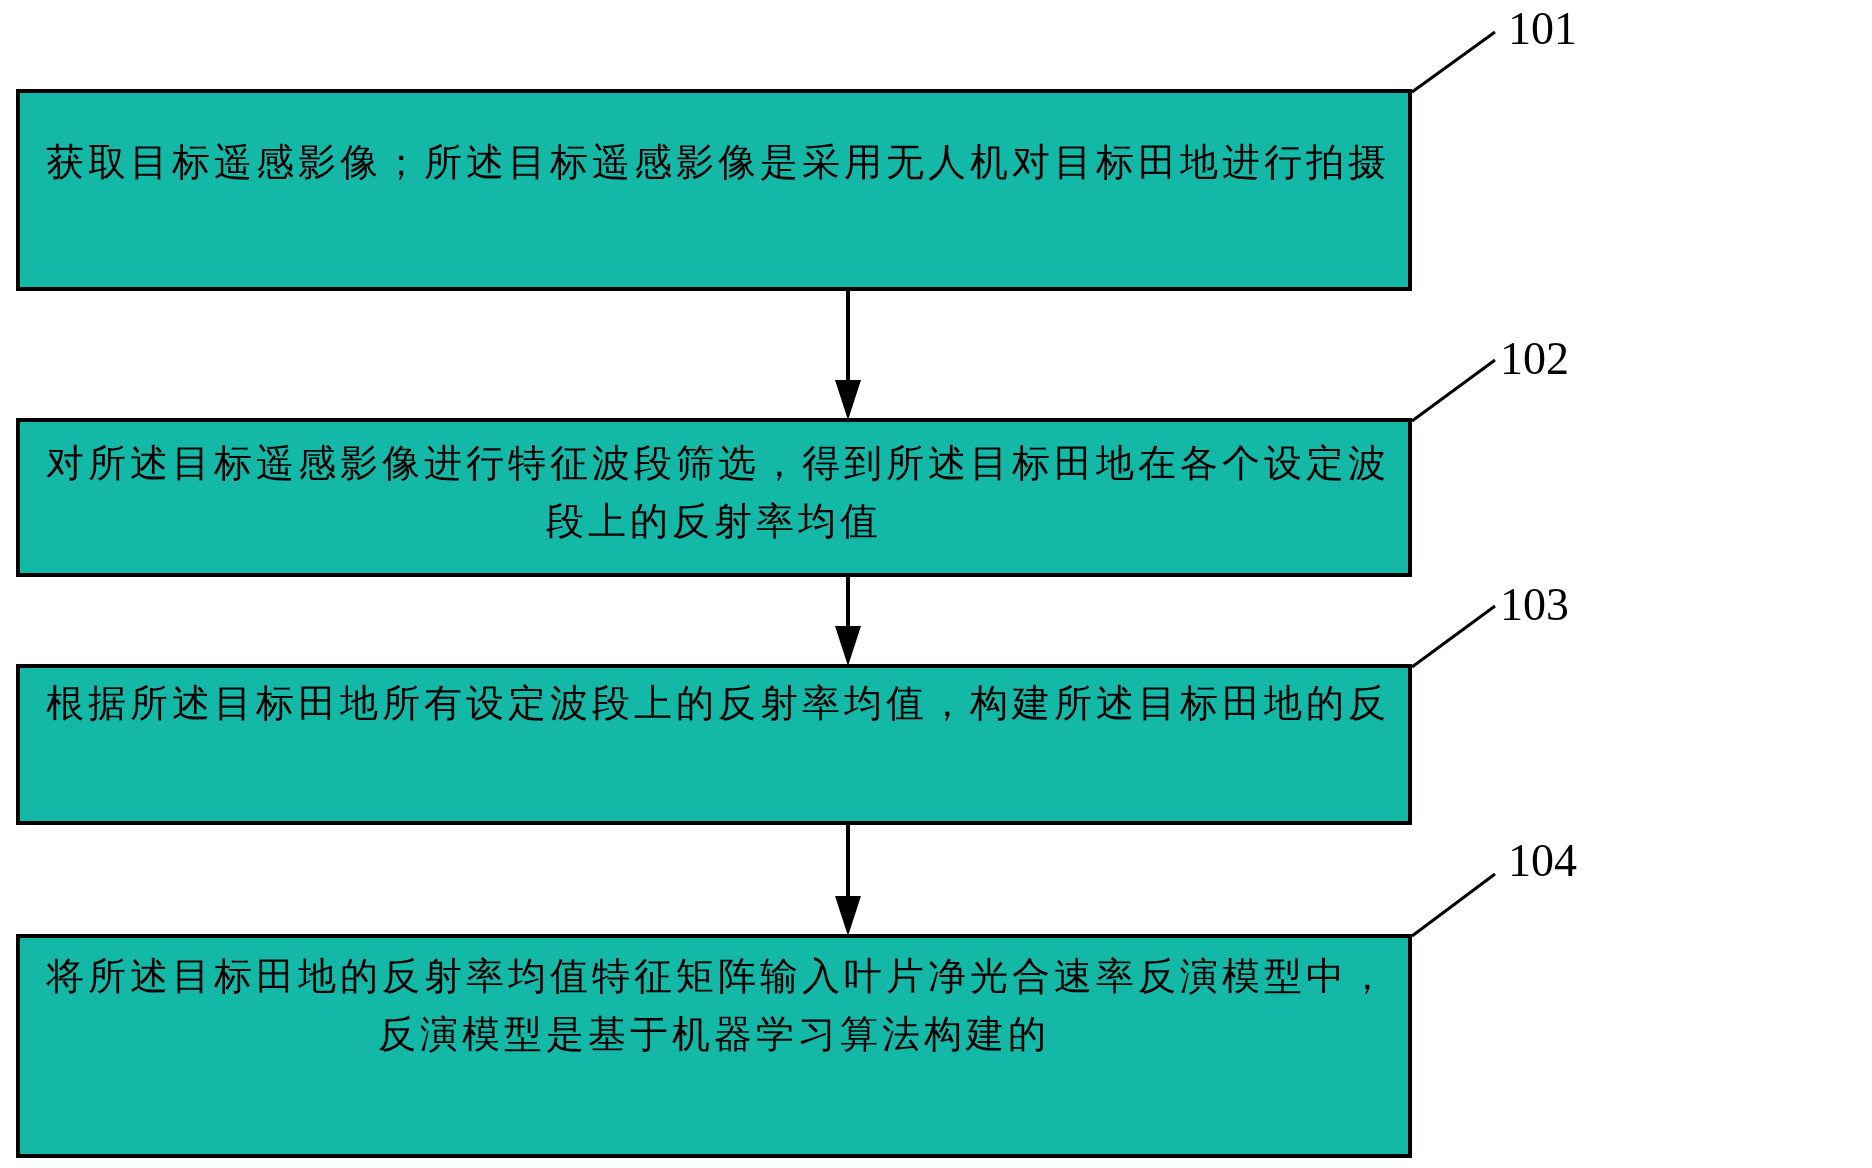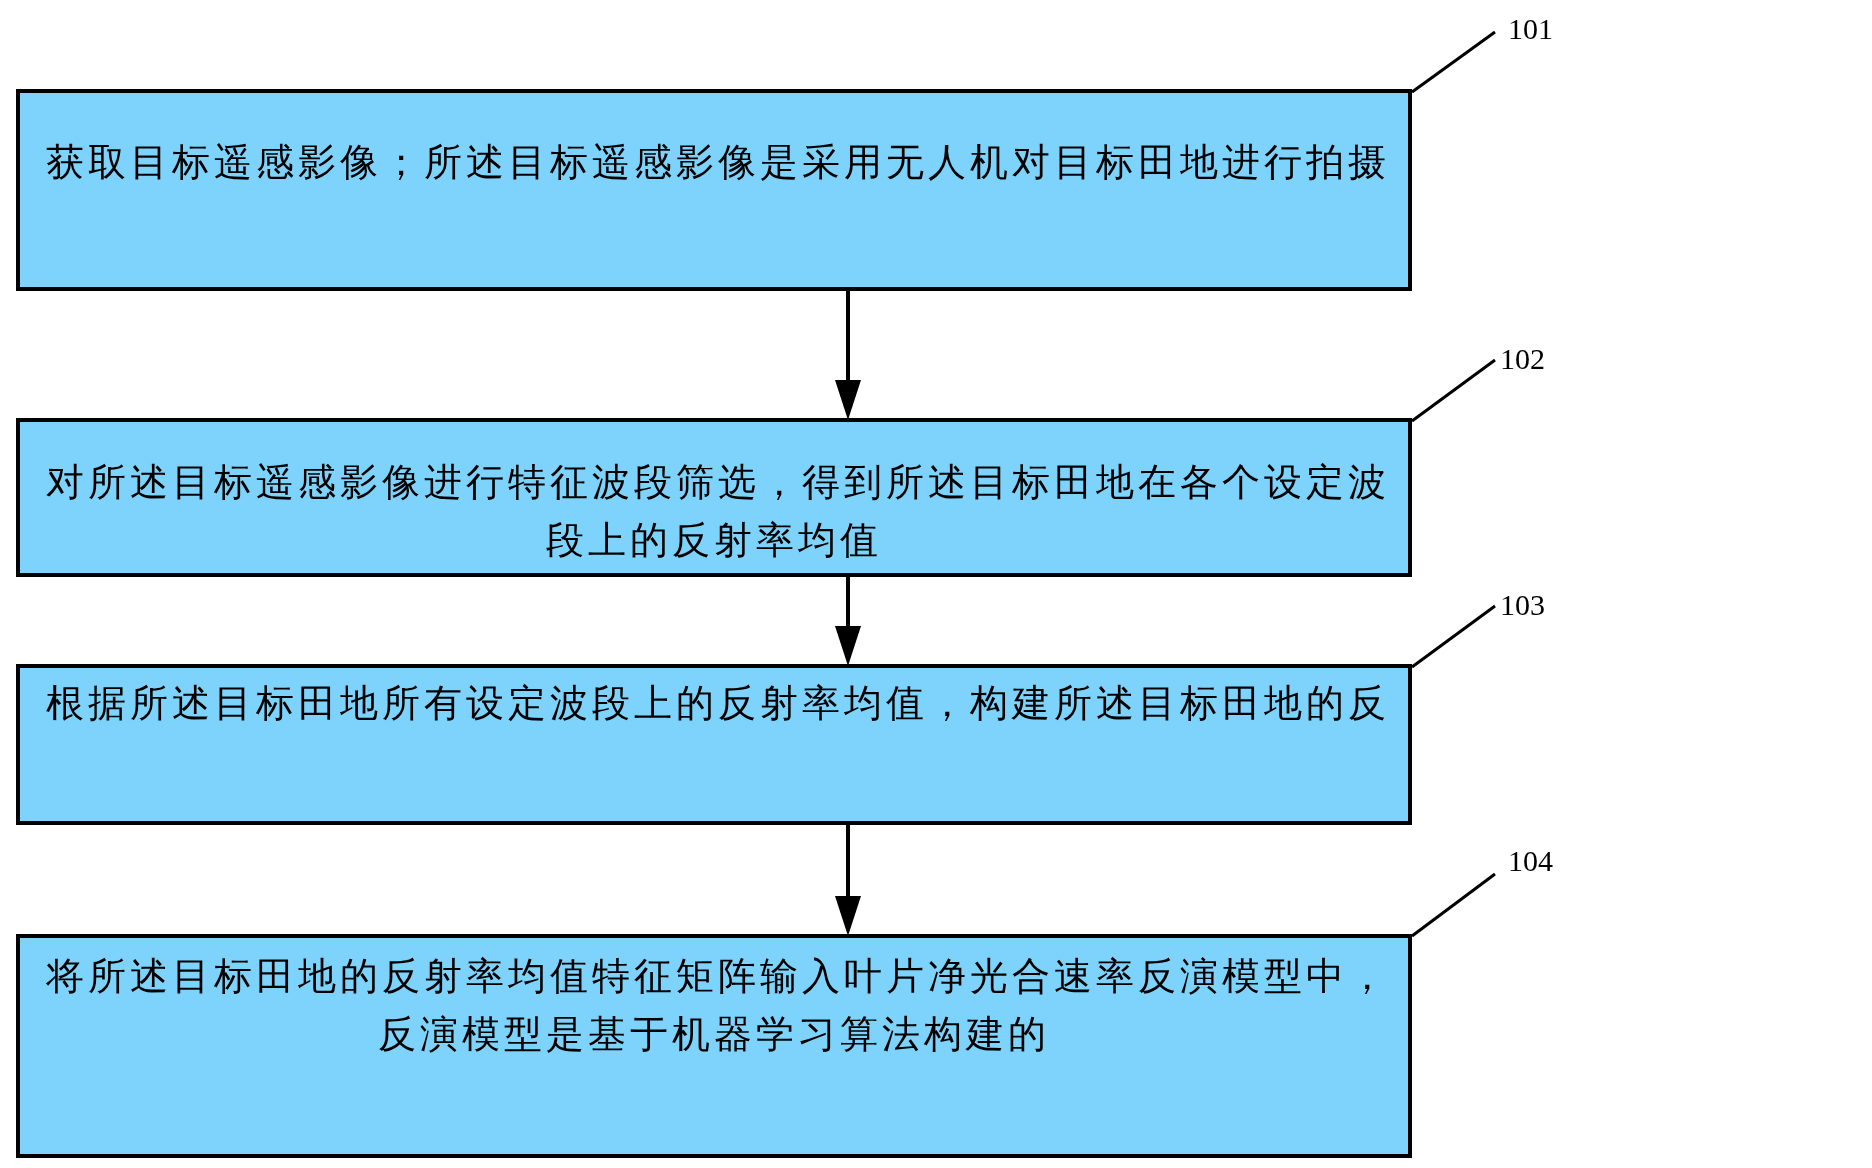--- a/index.html
+++ b/index.html
@@ -1,25 +1,25 @@
 <!DOCTYPE html>
 <html><head>
 <meta charset="utf-8">
 <style>
   html, body { margin: 0; padding: 0; background: #ffffff; }
   body { width: 1872px; height: 1168px; position: relative; overflow: hidden;
          font-family: "DejaVu Serif", "Liberation Serif", serif; color: #000; }
   .box { position: absolute; left: 16px; width: 1396px; border: 4px solid #000;
-         box-sizing: border-box; background: #7dd3fc; }
+         box-sizing: border-box; background: #14b8a6; }
   .box-text { position: absolute; left: 0; right: 0; text-align: center;
               font-size: 38px; line-height: 58px; padding: 0 26px; box-sizing: border-box;
               letter-spacing: 4px; }
   .line { display: block; white-space: nowrap; }
   .label { position: absolute; font-family: "Liberation Serif", "DejaVu Serif", serif;
-           font-size: 30px; line-height: 46px; }
+           font-size: 46px; line-height: 46px; }
   svg.overlay { position: absolute; left: 0; top: 0; }
 </style>
 </head>
 <body>
 
 <svg class="overlay" width="1872" height="1168">
 
   <g>
     <line x1="848" y1="289" x2="848" y2="395" stroke="#000" stroke-width="4"></line>
     <polygon points="835,380 861,380 848,420" fill="#000"></polygon>
@@ -40,21 +40,21 @@
 </svg>
 
 <div class="box" style="top:89px;height:202px;">
   <div class="box-text" style="top:40px;">
     <span class="line">获取目标遥感影像；所述目标遥感影像是采用无人机对目标田地进行拍摄</span>
   </div>
 </div>
 <div class="label" style="left:1508px;top:6px;">101</div>
 
 <div class="box" style="top:418px;height:159px;">
-  <div class="box-text" style="top:34px;font-family:Liberation Mono, monospace;">
+  <div class="box-text" style="top:12px;">
     <span class="line">对所述目标遥感影像进行特征波段筛选，得到所述目标田地在各个设定波</span>
     <span class="line">段上的反射率均值</span>
   </div>
 </div>
 <div class="label" style="left:1500px;top:336px;">102</div>
 
 <div class="box" style="top:664px;height:161px;">
   <div class="box-text" style="top:6px;">
     <span class="line">根据所述目标田地所有设定波段上的反射率均值，构建所述目标田地的反</span>
   </div>

